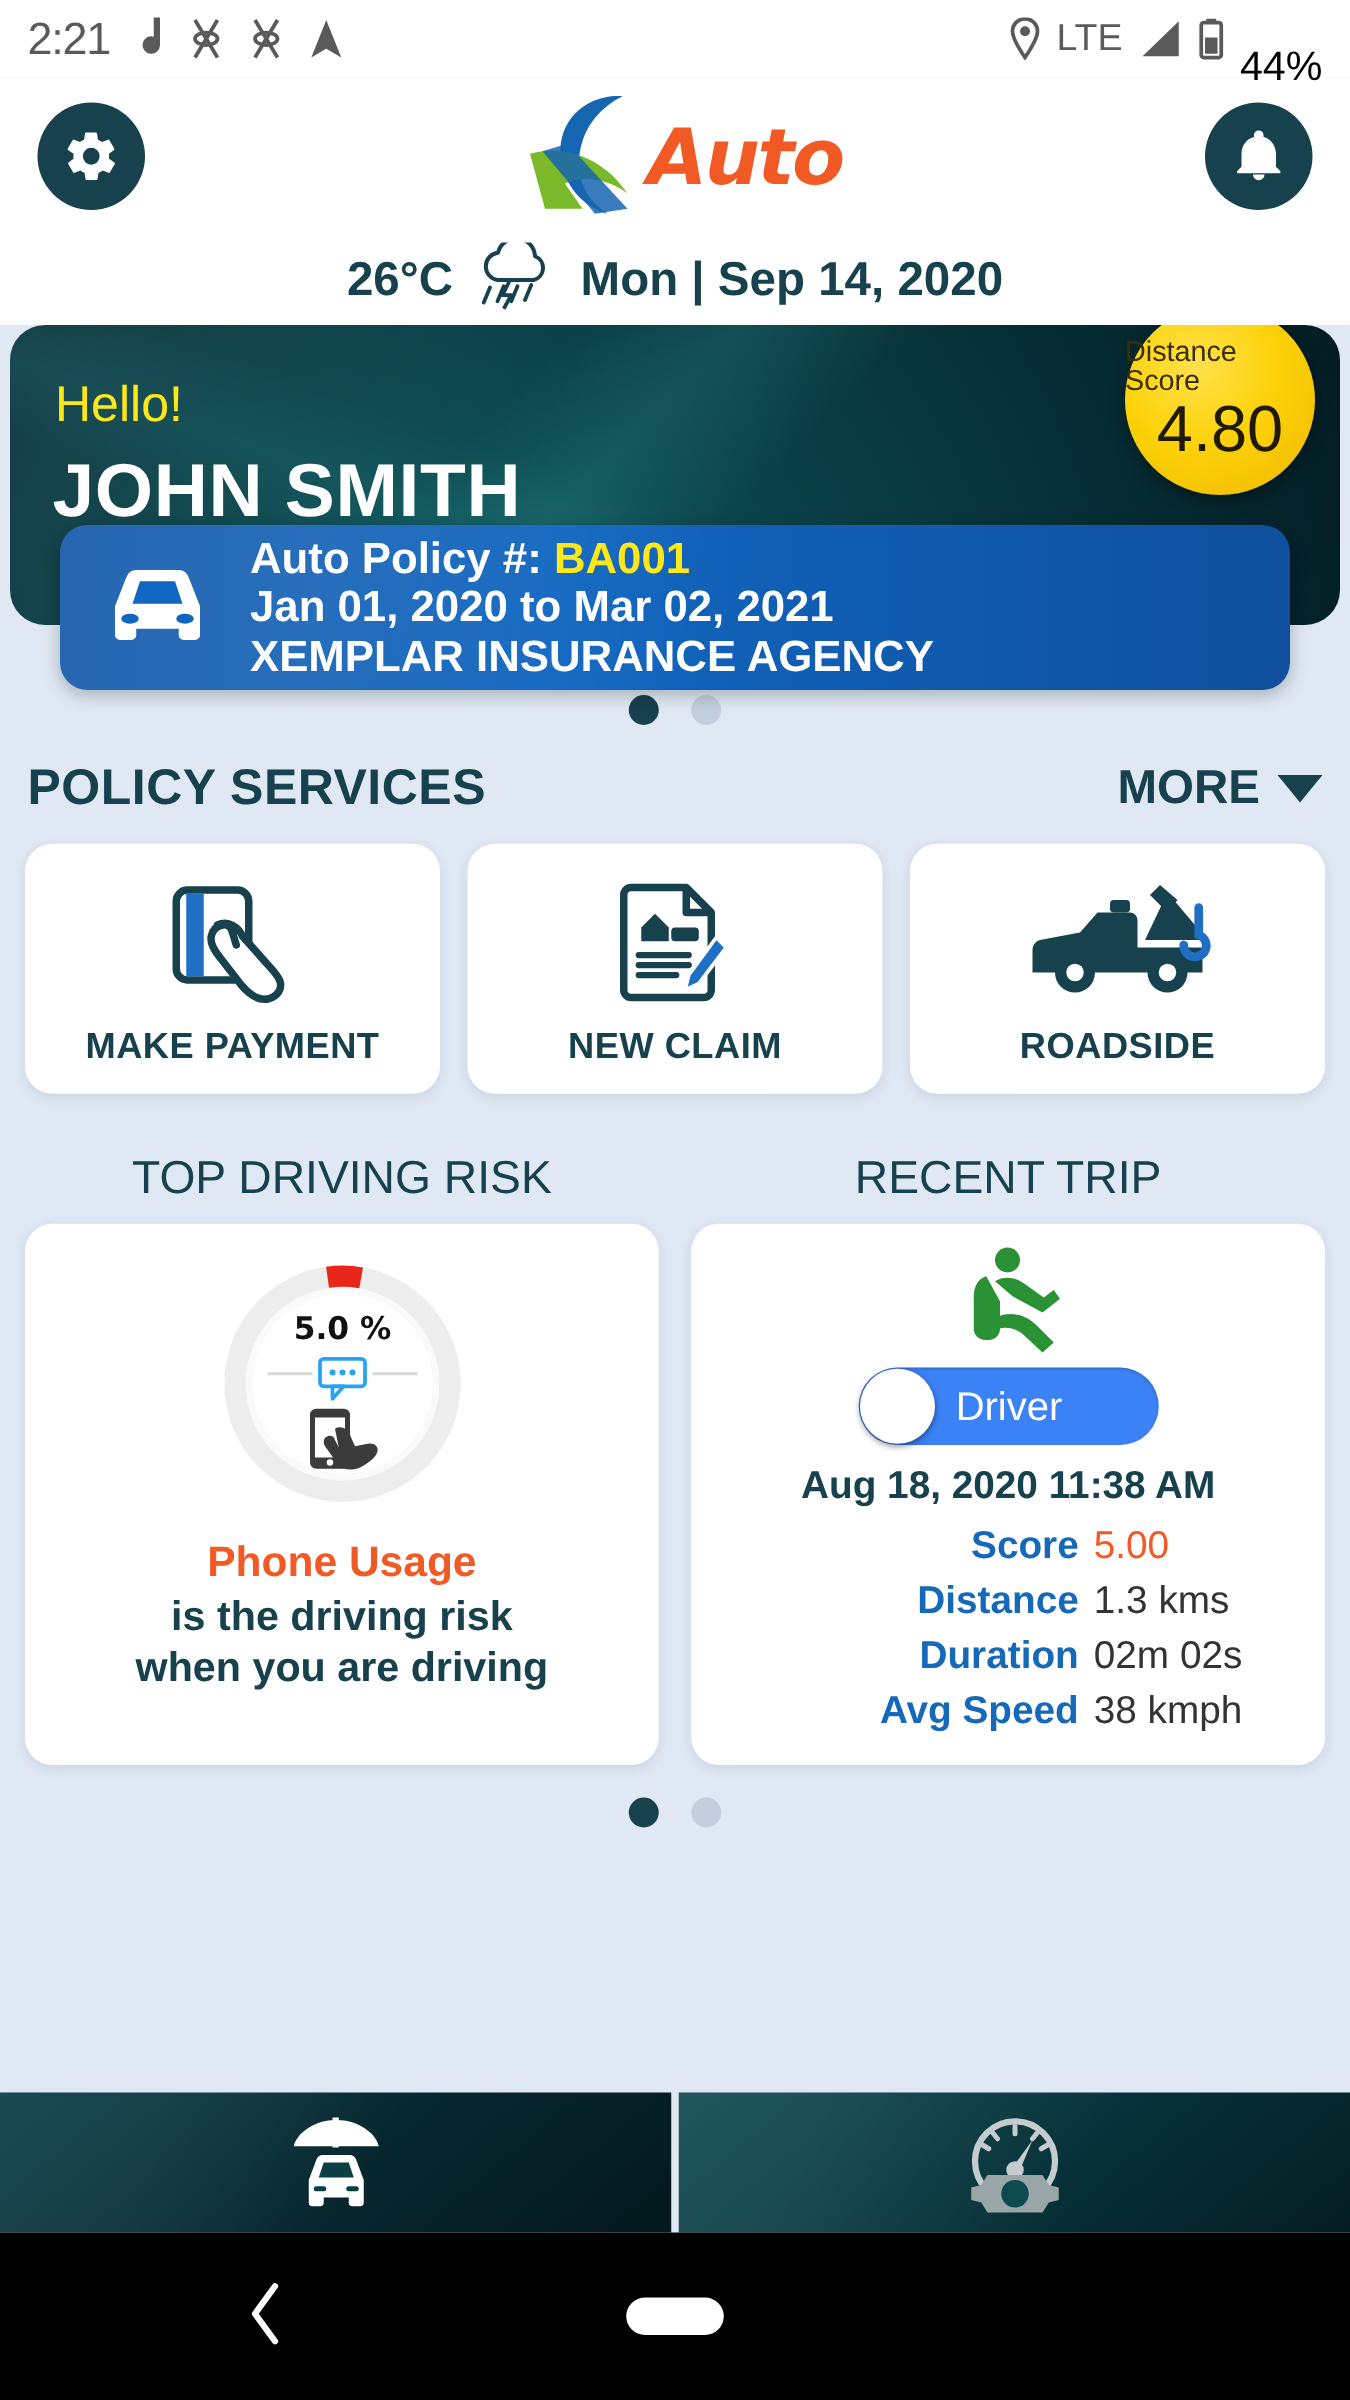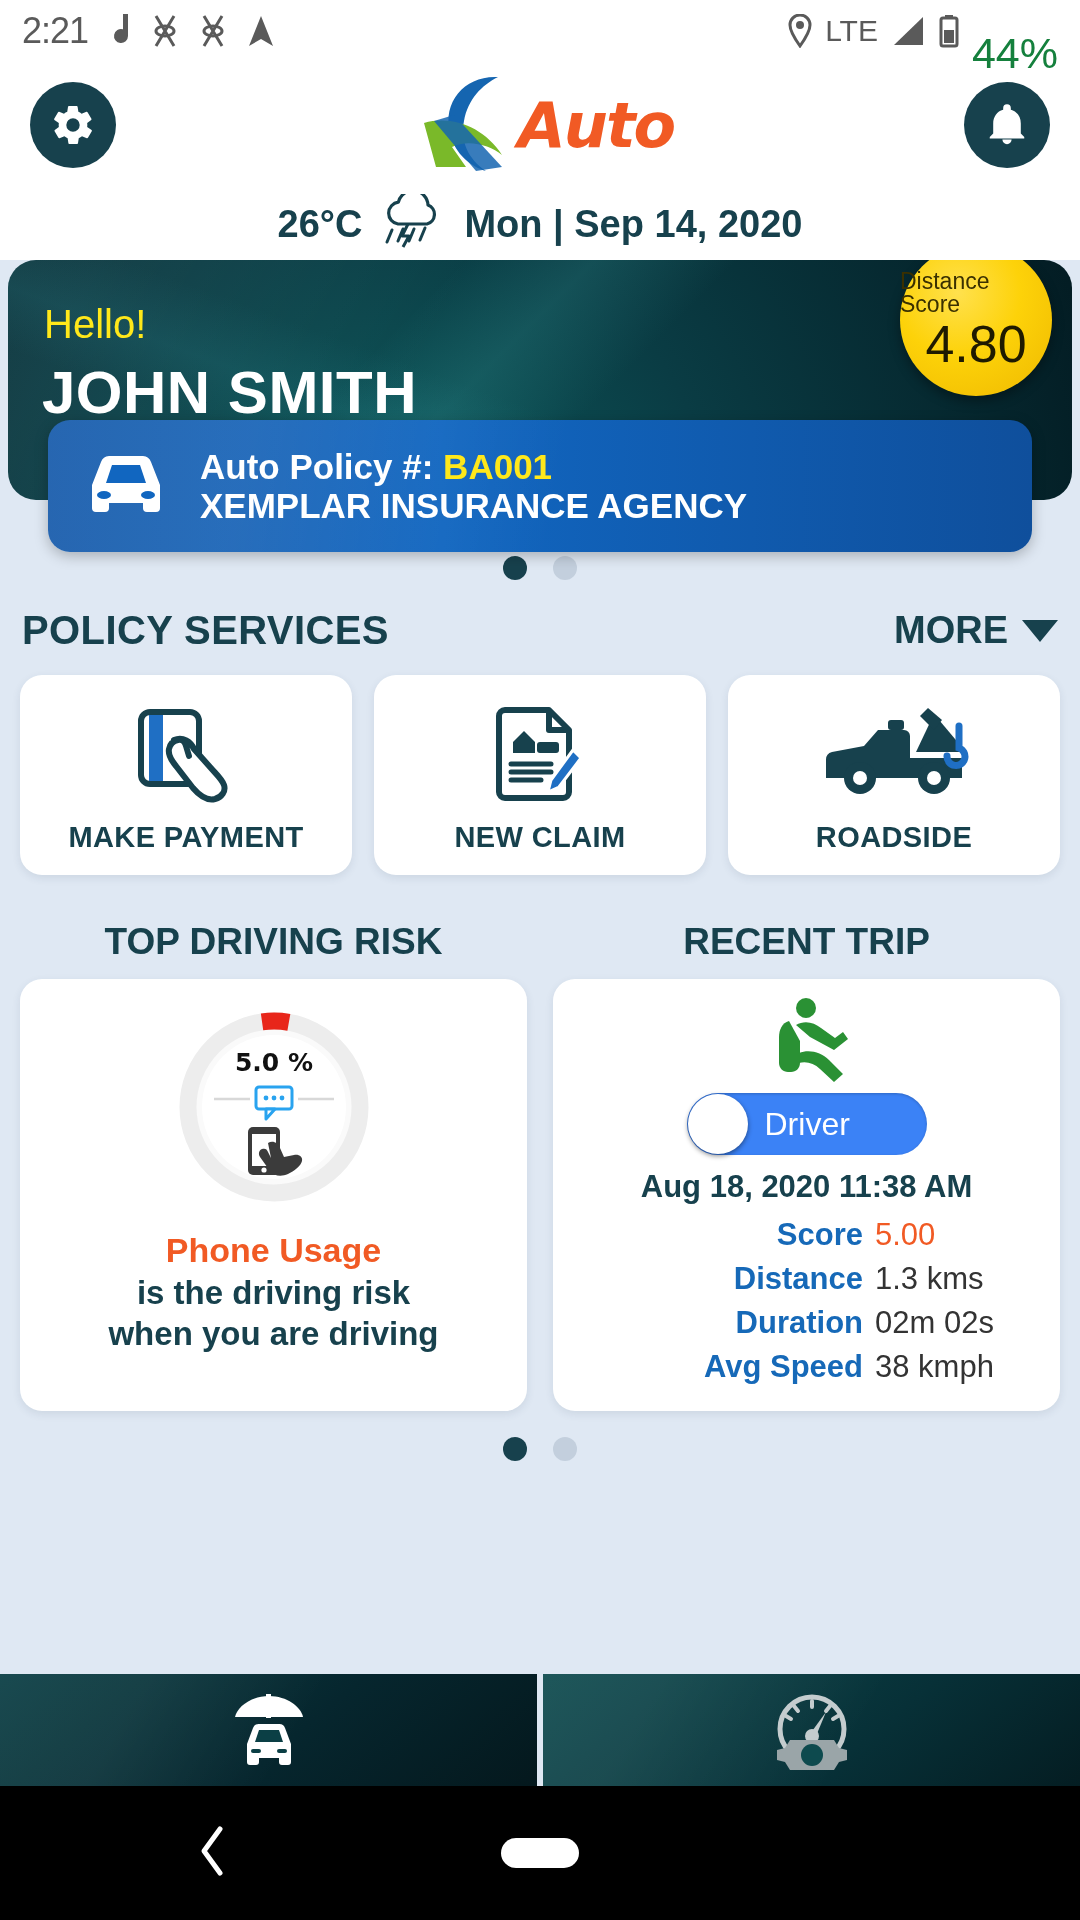--- a/index.html
+++ b/index.html
@@ -14,21 +14,21 @@
   
   .status-bar{
     height:62px; background:#ffffff; display:flex; align-items:center;
     justify-content:space-between; padding:0 22px;
   }
   .sb-left{ display:flex; align-items:center; gap:18px; }
   .sb-right{ display:flex; align-items:center; gap:12px; }
   .sb-time{ font-size:36px; color:#5a5a5a; font-weight:400; letter-spacing:-1px; }
   .sb-ico{ color:#5a5a5a; display:flex; align-items:center; }
   .sb-lte{ font-size:30px; color:#5a5a5a; letter-spacing:0px; }
-  .sb-batt{ font-size:43px; color:#15803d;margin-top:44px; }
+  .sb-batt{ font-size:33px; color:#000000;margin-top:44px; }
 
   
   .app-header{
     background:#fff; height:126px; display:flex; align-items:center;
     justify-content:space-between; padding:0 30px;
   }
   .circle-btn{
     width:86px; height:86px; border-radius:50%; background:#17414d;
     display:flex; align-items:center; justify-content:center; flex:0 0 auto;
   }
@@ -117,21 +117,21 @@
     display:flex; flex-direction:column; align-items:center; justify-content:center;
     box-shadow:0 3px 9px rgba(40,60,90,0.10);
   }
   .svc-icon{ height:110px; display:flex; align-items:center; justify-content:center; }
   .svc-label{
     font-size:29px; font-weight:bold; color:#17414d; margin-top:14px; letter-spacing:0.4px;
   }
 
   
   .twoup-heads{ display:flex; padding:46px 20px 0 20px; gap:26px; }
-  .twoup-heads > div{ flex:1; text-align:center; font-size:37px; font-weight:bold; color:#17414d; }
+  .twoup-heads > div{ flex:1; text-align:center; font-size:37px; font-weight:normal; color:#17414d; }
 
   .twoup{ display:flex; padding:16px 20px 0 20px; gap:26px; }
   .panel{
     flex:1; background:#fff; border-radius:22px;
     box-shadow:0 3px 9px rgba(40,60,90,0.10);
     padding:18px 10px 22px 10px;
   }
 
   
   .gauge-wrap{ display:flex; justify-content:center; margin-top:6px; }
@@ -295,20 +295,21 @@
         <path d="M32 38 L38 20 h28 l6 18 Z" fill="#1166c0"></path>
         <ellipse cx="30" cy="50" rx="7" ry="4" fill="#1166c0"></ellipse>
         <ellipse cx="74" cy="50" rx="7" ry="4" fill="#1166c0"></ellipse>
       </svg>
     </span>
     <span class="policy-lines">
       <div>
         <span>Auto Policy #:</span>
         <span class="policy-num">BA001</span>
       </div>
+      <div>Jan 01, 2020 to Mar 02, 2021</div>
       <div>XEMPLAR INSURANCE AGENCY</div>
     </span>
   </div>
 </div>
 
 <div class="dots">
   <span class="dot active"></span>
   <span class="dot"></span>
 </div>
 

